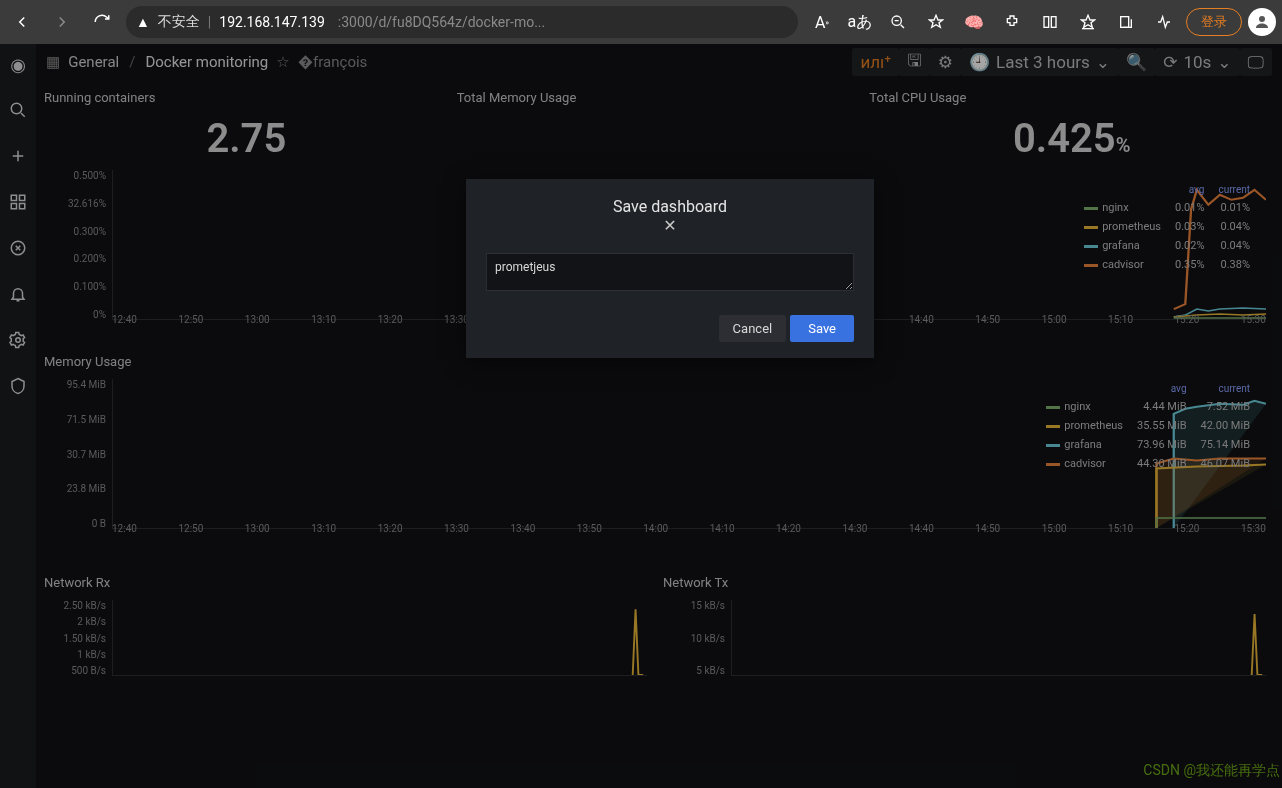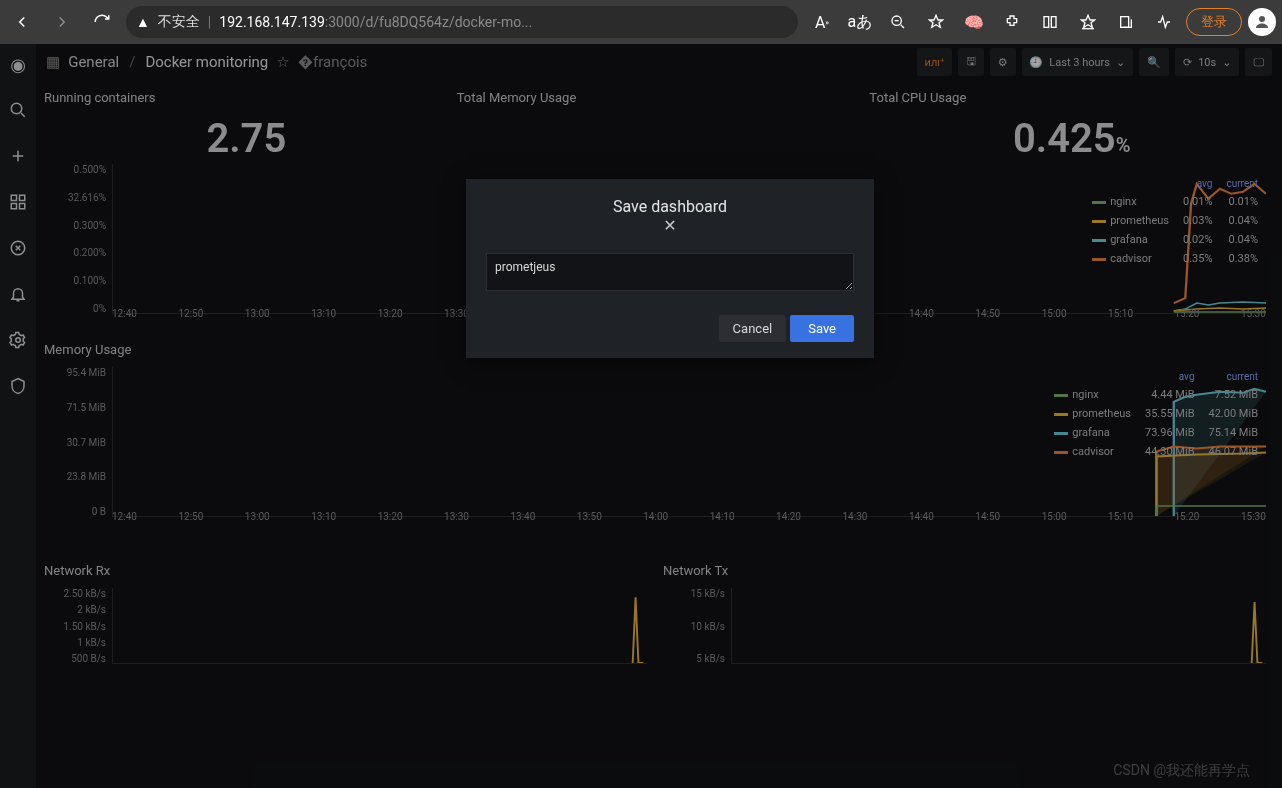--- a/index.html
+++ b/index.html
@@ -4,79 +4,79 @@
 <style>
   * { box-sizing: border-box; margin: 0; padding: 0; font-family: -apple-system, BlinkMacSystemFont, "Segoe UI", Roboto, sans-serif; }
   body { background: #0b0c0e; color: #c7c7c7; width: 1282px; height: 788px; overflow: hidden; position: relative; }
   
   
   .browser-bar { height: 44px; background: #3b3b3b; display: flex; align-items: center; padding: 0 6px; gap: 8px; }
   .nav-btn { width: 32px; height: 32px; display:flex; align-items:center; justify-content:center; color:#fff; border-radius:4px; }
   .nav-btn svg { width:18px; height:18px; }
   .url-bar { flex:1; height:32px; background: #2b2b2b; border-radius:16px; display:flex; align-items:center; padding:0 10px; gap:8px; color:#ddd; font-size:14px; }
   .url-text { color:#ddd; }
-  .url-text .dim { color:#8a8a8a; }
+  .url-text .dim { color:#8a8a8a;padding-left:13px; }
   .browser-icons { display:flex; gap:6px; align-items:center; }
   .b-icon { width:32px; height:32px; display:flex; align-items:center; justify-content:center; color:#fff; }
   .login-btn { border:1px solid #e67e22; color:#e67e22; border-radius:16px; padding:4px 14px; font-size:13px; }
   .avatar { width:28px; height:28px; border-radius:50%; background:#fff; display:flex; align-items:center; justify-content:center; }
   
   
   .sidebar { position:absolute; left:0; top:44px; bottom:0; width:36px; background:#111214; display:flex; flex-direction:column; align-items:center; padding-top:6px; gap:18px; }
   .sidebar .s-icon { width:28px; height:28px; display:flex; align-items:center; justify-content:center; color:#8e8e8e; }
   .sidebar .s-icon svg{width:18px;height:18px;}
   .grafana-logo { color:#f05a28; font-size:18px; }
   
   
   .main { position:absolute; left:36px; right:0; top:44px; bottom:0; background:#111214; }
   
   
   .topbar { height:36px; display:flex; align-items:center; padding:0 10px; justify-content:space-between; }
   .crumbs { display:flex; align-items:center; gap:8px; color:#cfcfcf; font-size:15px; }
   .crumbs .dash-icon{color:#8e8e8e;}
   .crumbs .slash { color:#6a6a6a; margin:0 2px; }
-  .top-right { display:flex; gap:6px; align-items:center; font-size:11px; color:#bdbdbd; }
+  .top-right { display:flex; align-items:center; font-size:17px; color:#bdbdbd; }
   .tb-btn { background:#1f2226; border-radius:2px; height:28px; padding:0 8px; display:flex; align-items:center; gap:6px; }
   
   
   .row1 { display:flex; padding:4px 8px 0 8px; gap:8px; }
   .panel { flex:1; }
   .panel-title { text-align:left; font-size:13px; color:#c7c7c7; padding:6px 0 10px; }
   .big-value { text-align:center; font-size:40px; font-weight:600; color:#d8d8d8; }
   .big-value .suffix { font-size:20px; }
   
   
   .chart-panel { position:relative; }
   .chart-body { position:relative; height:170px; margin:0 8px; }
   .chart-body.small { height:96px; }
   .y-axis { position:absolute; left:0; top:0; bottom:20px; width:60px; display:flex; flex-direction:column; justify-content:space-between; font-size:10px; color:#8a8a8a; text-align:right; padding-right:6px; }
   .plot { position:absolute; left:60px; right:0; top:0; bottom:20px; border-left:1px solid #2c2e33; border-bottom:1px solid #2c2e33; }
   .x-axis { position:absolute; left:60px; right:0; bottom:8px; height:18px; display:flex; justify-content:space-between; font-size:10px; color:#8a8a8a; }
-  .legend { position:absolute; right:0; top:30px; font-size:11px; color:#bdbdbd; }
+  .legend { position:absolute; right:8px; top:30px; font-size:11px; color:#bdbdbd; }
   .legend table td { padding:2px 6px; text-align:right; }
   .legend .name { text-align:left; }
   .legend .sw { display:inline-block; width:14px; height:3px; margin-right:4px; vertical-align:middle; }
   .legend .hdr td{ color:#8aa0ff; font-size:10px; }
   
   
-  .row2 { padding:0 8px; margin-top:2px;}
+  .row2 { padding:0 8px; margin-top:8px;}
   .row3 { display:flex; padding:0 8px; gap:8px; margin-top:20px;}
   .row3 .panel { flex:1; }
   
   
   .modal { position:absolute; left:430px; top:135px; width:408px; background:#1f2226; padding:18px 20px 16px 20px; z-index:100; box-shadow:0 4px 20px rgba(0,0,0,0.5); }
   .modal-head { display:flex; justify-content:space-between; align-items:center; margin-bottom:18px;flex-direction:column; }
   .modal-title { font-size:16px; color:#e4e4e4;}
   .close-x { color:#c7c7c7; cursor:pointer; font-size:16px; }
   .modal textarea { width:100%; height:38px; background:#111316; border:1px solid #2c2e33; color:#d8d8d8; font-size:12px; padding:6px 8px; resize:both; }
   .modal-actions { display:flex; justify-content:flex-end; gap:4px; margin-top:20px; }
   .btn-cancel { background:#2c2e33; color:#d8d8d8; border:none; padding:6px 14px; font-size:13px; border-radius:2px; }
   .btn-save { background:#3871e0; color:#fff; border:none; padding:6px 18px; font-size:13px; border-radius:2px; }
   
-  .watermark { position:absolute; right:32px; bottom:8px; color:#737373; font-size:14px; opacity:0.8;}
+  .watermark { position:absolute; right:2px; bottom:8px; color:#84cc16; font-size:14px; opacity:0.8;}
   
   
   .dim-overlay { position:absolute; inset:0; background:rgba(0,0,0,0.35); z-index:50; }
   
   
   svg.plot-svg { position:absolute; left:0; top:0; width:100%; height:100%; }
 </style>
 </head>
 <body>
 

